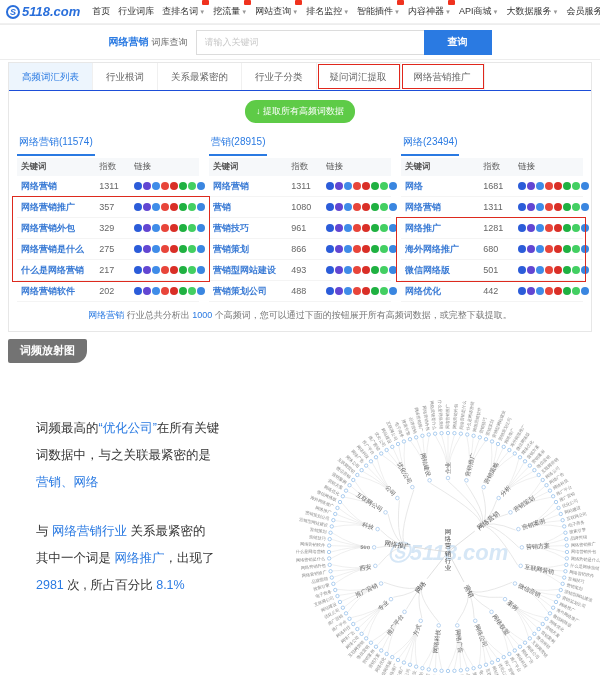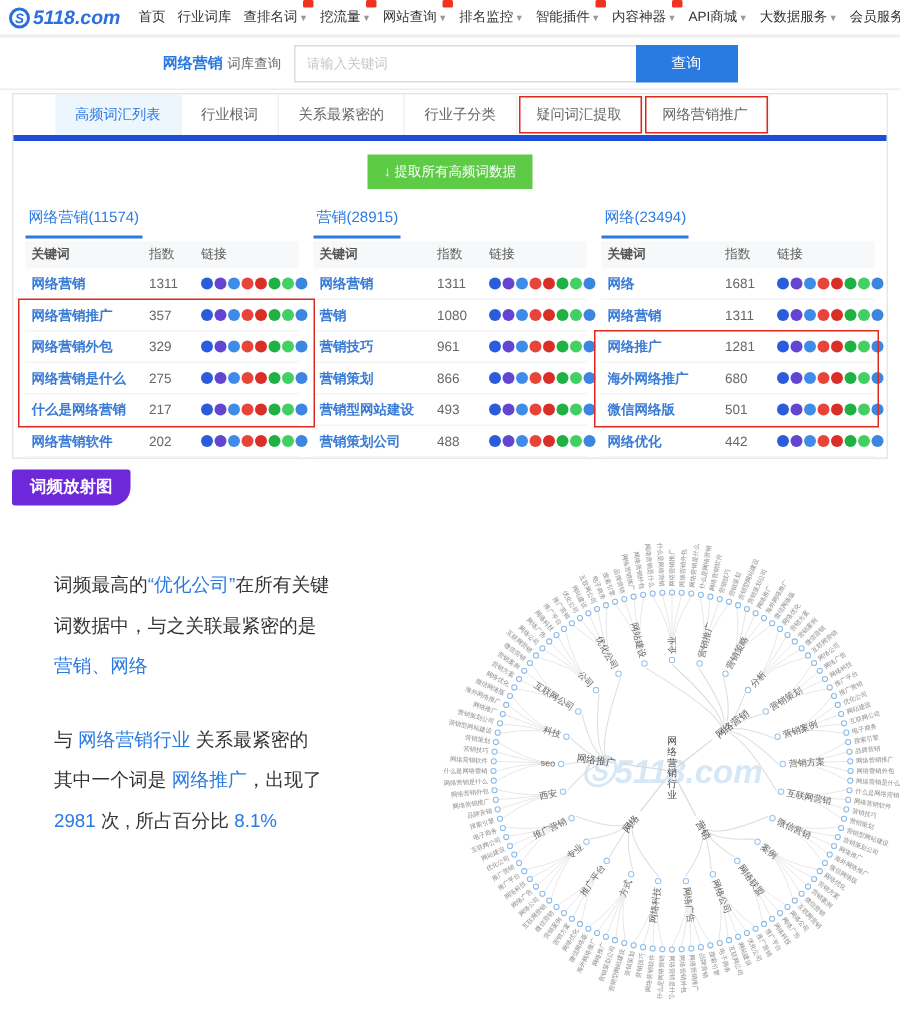--- a/index.html
+++ b/index.html
@@ -23,51 +23,51 @@
 
   
   .searchbar { height:36px; border-top:1px solid #ededed; border-bottom:1px solid #ededed;
     display:flex; align-items:center; justify-content:center; }
   .search-label-kw { color:#2a7ae2; font-weight:bold; font-size:10px; }
   .search-label { color:#666; font-size:9px; margin:0 8px 0 3px; }
   .search-input { width:228px; height:25px; border:1px solid #dcdcdc; border-right:none;
     font-size:9px; padding:0 8px; color:#333; outline:none; }
   .search-input::placeholder { color:#c8c8c8; }
   .search-btn { width:68px; height:25px; background:#2a7ae2; color:#fff; border:none;
-    font-size:10px; cursor:pointer; }
+    font-size:10px; cursor:pointer;font-weight:bold; }
 
   
   .card { margin:2px 8px 0; border:1px solid #e7e7e7; background:#fff; }
-  .tabbar { display:flex; border-bottom:4px solid #1d4ed8;padding-left:28px; }
+  .tabbar { display:flex; border-bottom:1px solid #1d4ed8; }
   .tab { font-size:9.5px; color:#666; line-height:27px; padding:0 13px;
     border-right:1px solid #f0f0f0; cursor:pointer; }
   .tab.active { background:#edf5fd; color:#2a7ae2; }
   .tab.hl { outline:1.5px solid #e0271c; outline-offset:-2px; }
   .extract-btn { display:block; margin:9px auto 4px; background:#5ecb47; color:#fff;
-    border:none; border-radius:0; font-size:9px; padding:5px 11px; cursor:pointer; }
+    border:none; border-radius:11px; font-size:9px; padding:5px 11px; cursor:pointer; }
   .panels { display:flex; gap:10px; padding:4px 8px 0; }
   .panel { flex:1; min-width:0; }
   .panel-title { display:inline-block; color:#2a7ae2; font-size:10px; padding:4px 2px 5px;
     border-bottom:2px solid #2a7ae2; cursor:pointer; }
   .thead { display:flex; background:#f6f8fa; height:18px; align-items:center;
     font-size:8.5px; color:#555; padding:0 4px; margin-top:2px; }
   .rows { position:relative; }
   .trow { display:flex; height:21px; align-items:center; border-bottom:1px solid #f4f4f4;
     font-size:9px; padding:0 4px; }
   .c-kw { width:45%; overflow:hidden; white-space:nowrap;font-weight:bold; }
   .trow .c-kw { color:#3a7bd5; cursor:pointer; }
   .c-idx { width:20%; color:#666; }
   .c-links { width:35%; display:flex; align-items:center; }
   .dot { width:8px; height:8px; border-radius:50%; margin-right:1px; flex:none; cursor:pointer; }
   .redbox { position:absolute; border:1.5px solid #dd2a1e; pointer-events:none; z-index:2; }
   .card-note { text-align:center; font-size:9px; color:#777; padding:7px 0 9px; }
   .card-note .blue { color:#2a7ae2; }
 
   
-  .section-badge { display:inline-block; margin:7px 0 0 8px; background:#6d28d9; color:#fff;
+  .section-badge { display:inline-block; margin:7px 0 12px 8px; background:#737373; color:#fff;
     font-size:11px; font-weight:bold; padding:4px 12px 5px; border-radius:2px 2px 12px 2px; }
   .bottom { position:relative; height:330px; }
   .analysis { position:absolute; left:36px; top:40px; width:258px; font-size:12.5px;
     color:#333; }
   .analysis p { line-height:27px; }
   .analysis .gap { height:22px; }
   .analysis .blue { color:#2a7ae2; }
   .radial-wrap { position:absolute; left:296px; top:-3px; width:304px; height:338px; }
 </style>
 </head>
@@ -383,20 +383,21 @@
               <span class="dot" style="background: rgb(232, 69, 58);"></span>
               <span class="dot" style="background: rgb(217, 47, 39);"></span>
               <span class="dot" style="background: rgb(31, 177, 65);"></span>
               <span class="dot" style="background: rgb(67, 207, 98);"></span>
               <span class="dot" style="background: rgb(58, 134, 224);"></span>
             </span>
           </div>
           <div class="redbox" style="top: 41px; height: 65px; left: -5px; width: calc(100% + 8px);"></div>
         </div></div>
     </div>
+  <div class="card-note" id="card-note"><span class="blue">网络营销</span><span> 行业总共分析出 </span><span class="blue">1000</span><span> 个高频词，您可以通过下面的按钮展开所有高频词数据，或完整下载提取。</span></div>
 </div>
 
 
 <div class="section-badge">词频放射图</div>
 <div class="bottom">
   <div class="analysis" id="analysis">
       <p><span>词频最高的</span><span class="blue">“优化公司”</span><span>在所有关键</span></p>
       <p><span>词数据中，与之关联最紧密的是</span></p>
       <p><span class="blue">营销、网络</span></p>
       <div class="gap"></div>

